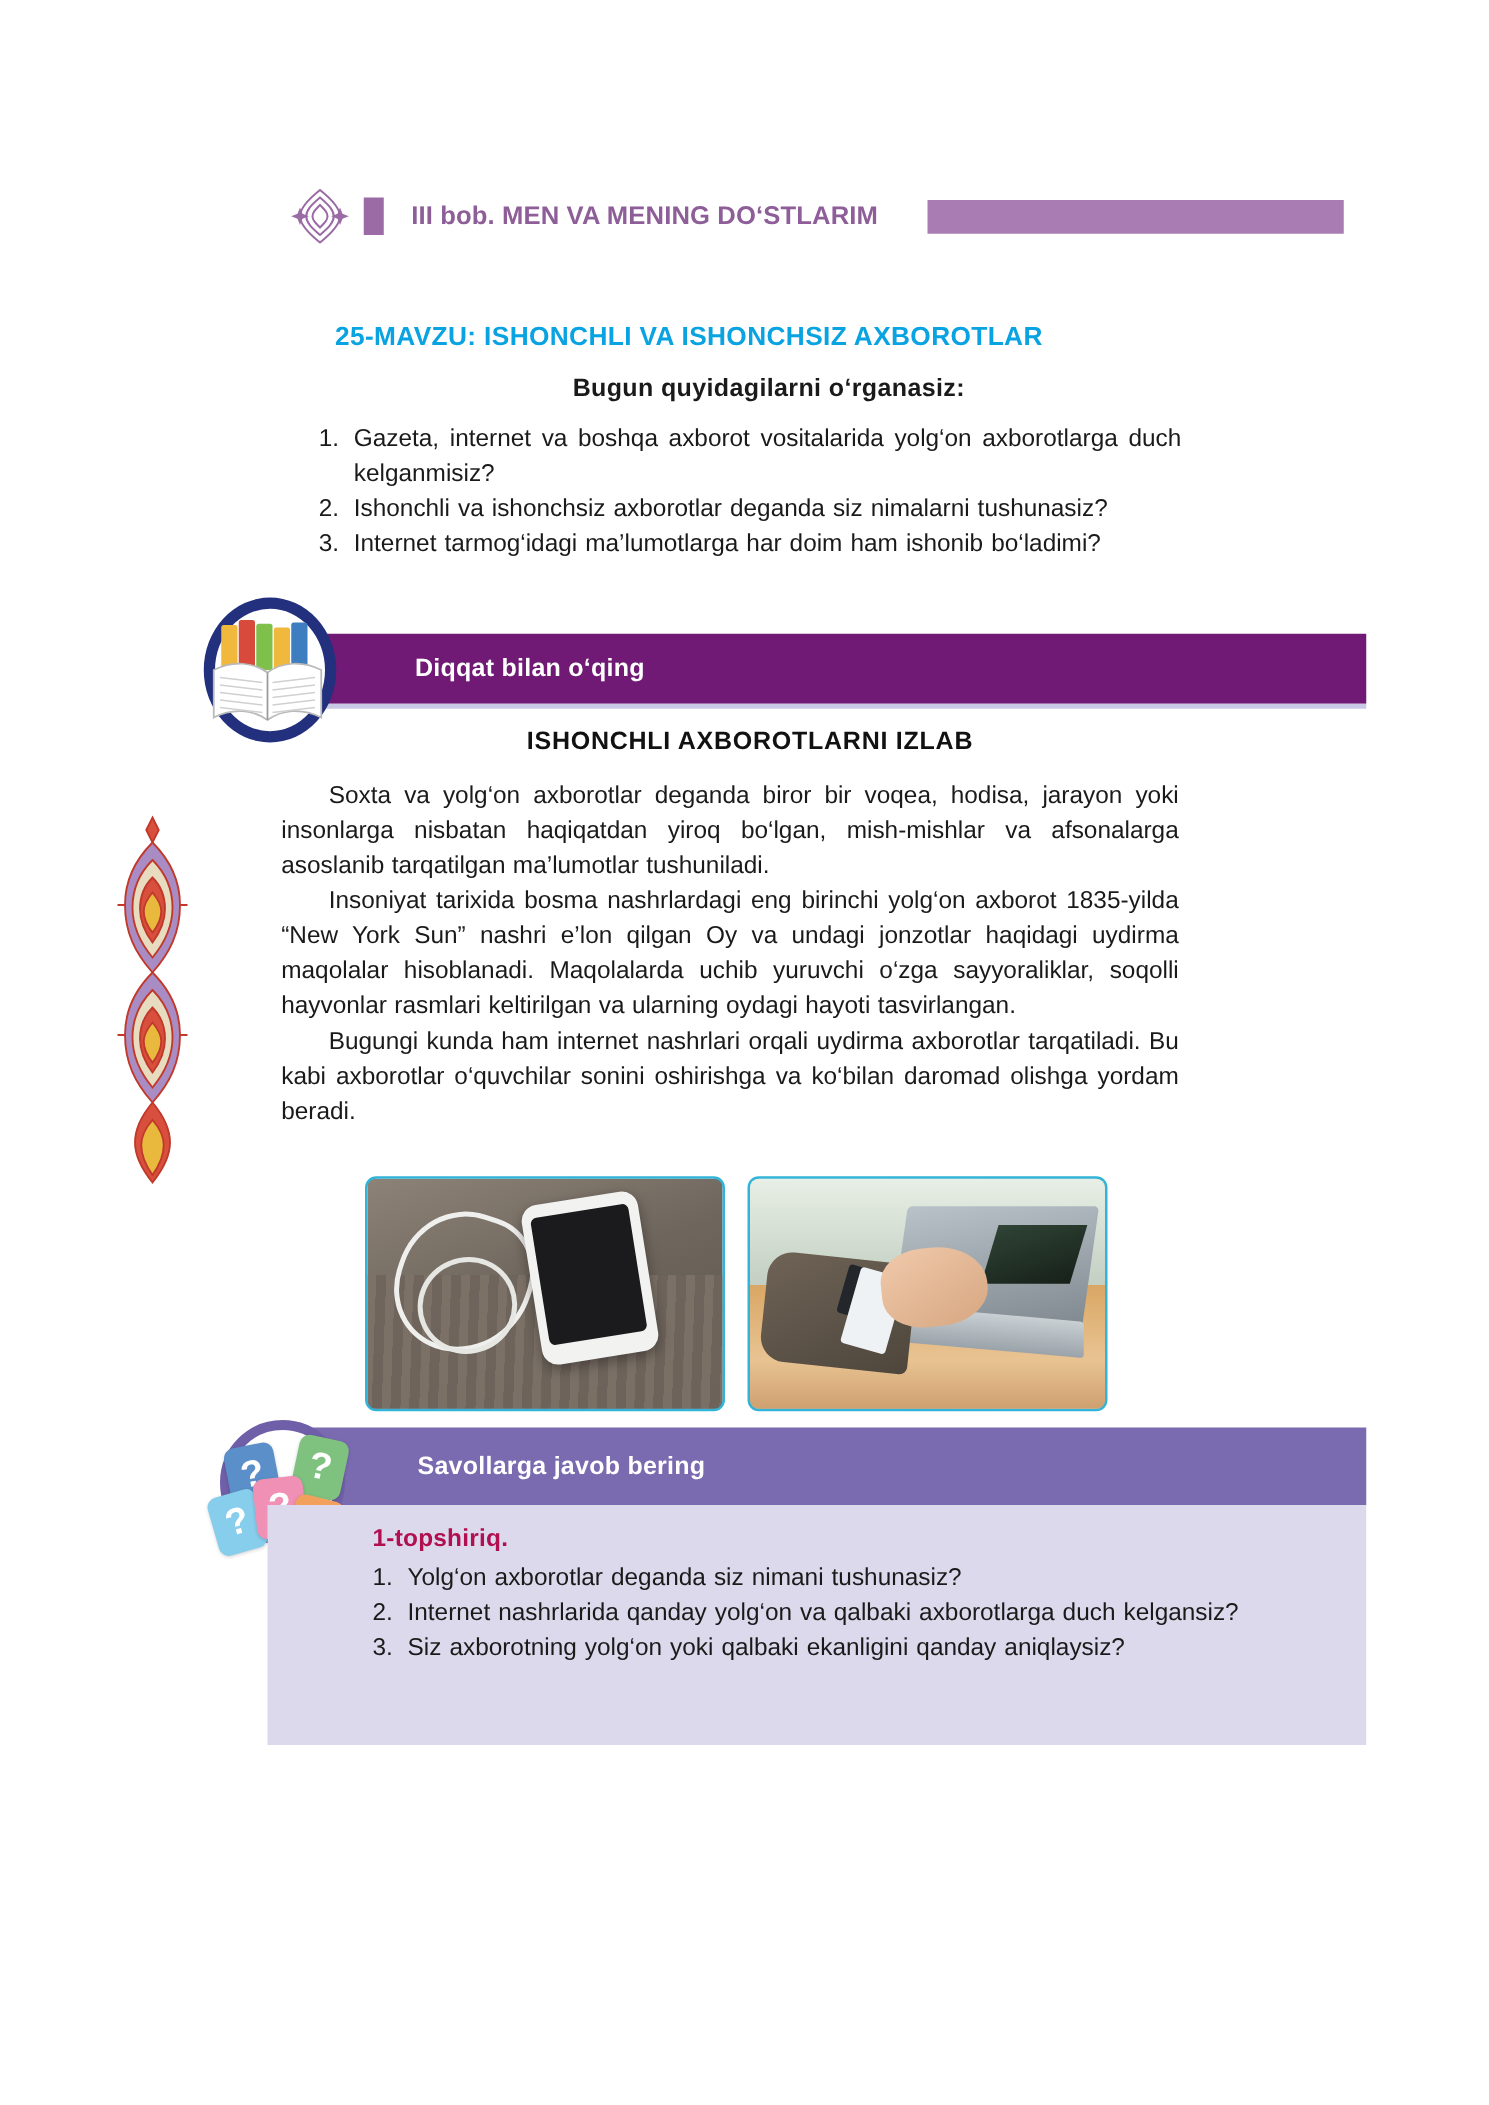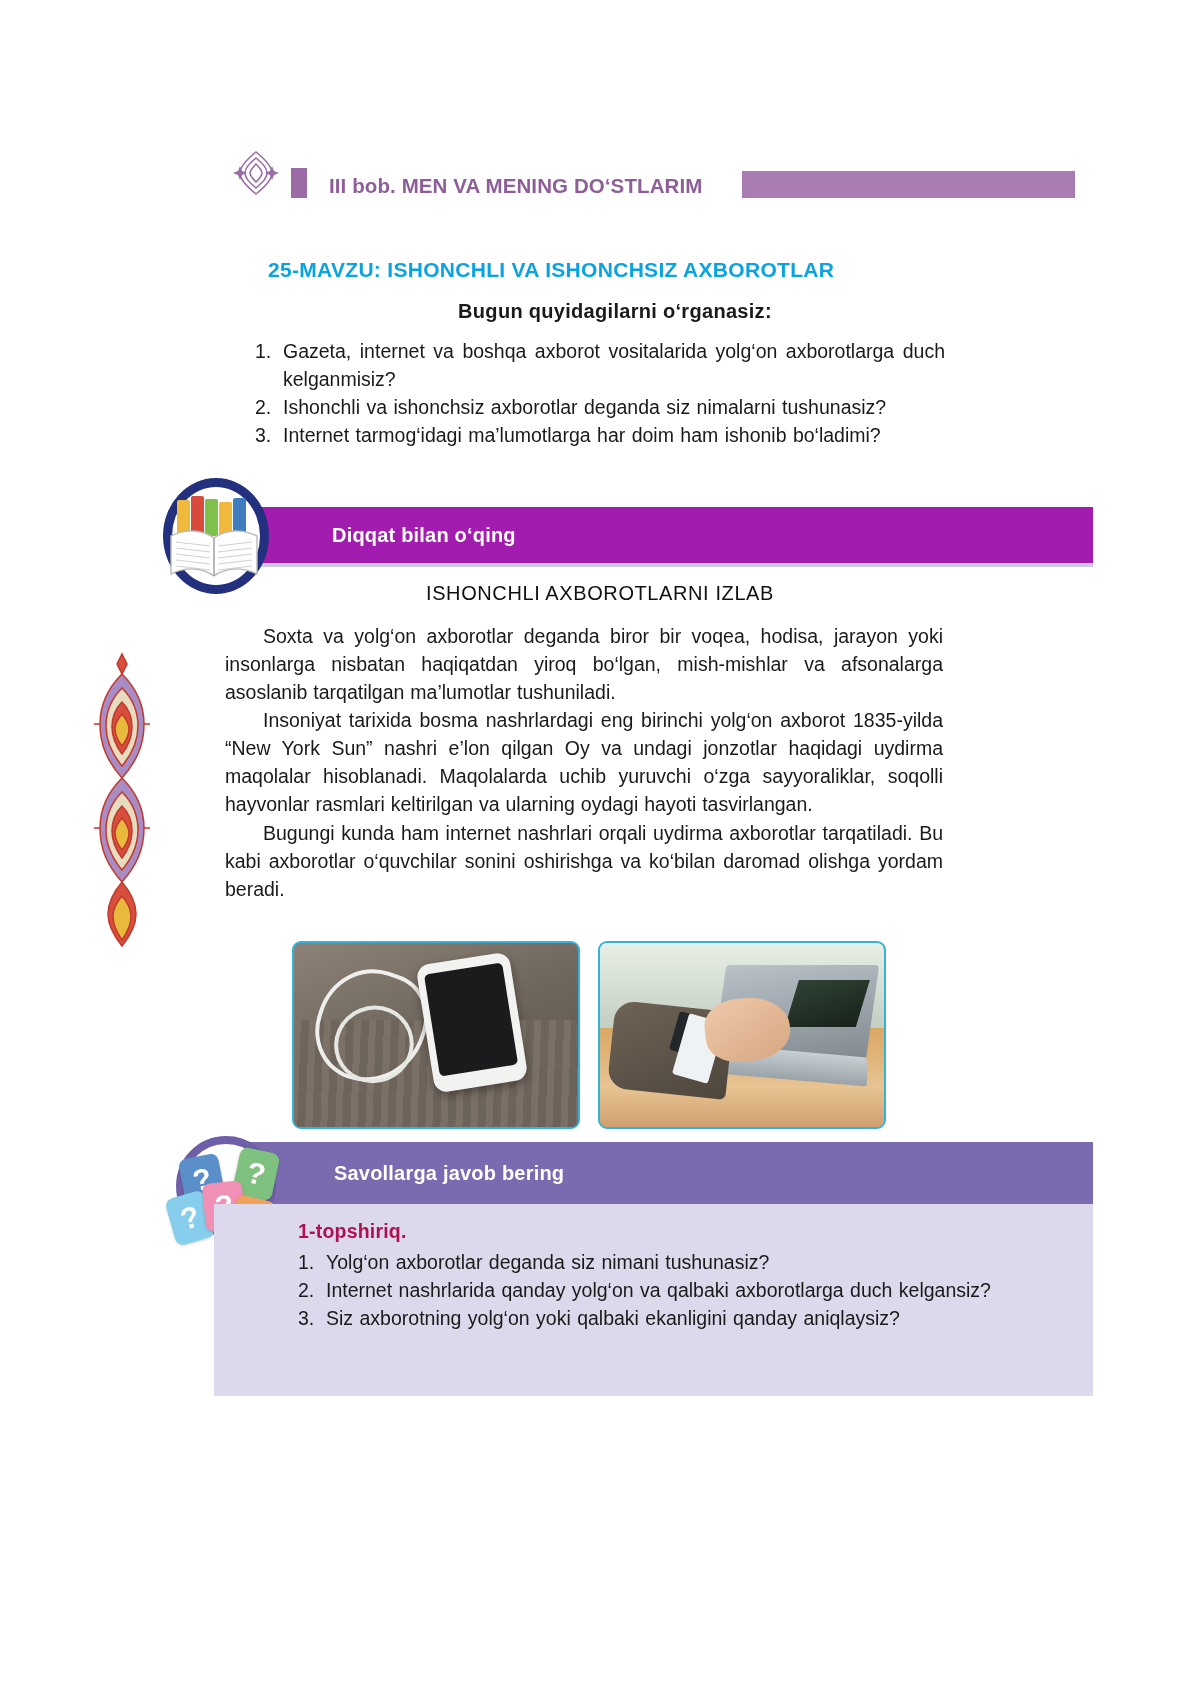--- a/index.html
+++ b/index.html
@@ -20,21 +20,21 @@
   }
 
   
   .header {
     position: absolute;
     left: 225px;
     top: 148px;
     width: 850px;
     height: 50px;
     display: flex;
-    align-items: flex-end;
+    align-items: center;
   }
   .header-ornament {
     width: 62px;
     height: 50px;
     flex: 0 0 auto;
     position: relative;
   }
   .header-sq {
     width: 16px;
     height: 30px;
@@ -102,21 +102,21 @@
     word-spacing: 1px;
   }
 
   
   .banner-blue {
     position: absolute;
     left: 210px;
     top: 507px;
     width: 883px;
     height: 56px;
-    background: #a21caf;
+    background: #701a75;
     display: flex;
     align-items: center;
   }
   .banner-blue .banner-text {
     color: #ffffff;
     font-size: 20px;
     font-weight: bold;
     margin-left: 122px;
     letter-spacing: 0.2px;
   }
@@ -147,21 +147,21 @@
   }
 
   
   .section-heading {
     position: absolute;
     left: 255px;
     top: 582px;
     width: 690px;
     text-align: center;
     font-size: 20px;
-    font-weight: normal;
+    font-weight: bold;
     color: #111111;
     letter-spacing: 0.6px;
   }
 
   
   .body-copy {
     position: absolute;
     left: 225px;
     top: 622px;
     width: 718px;

